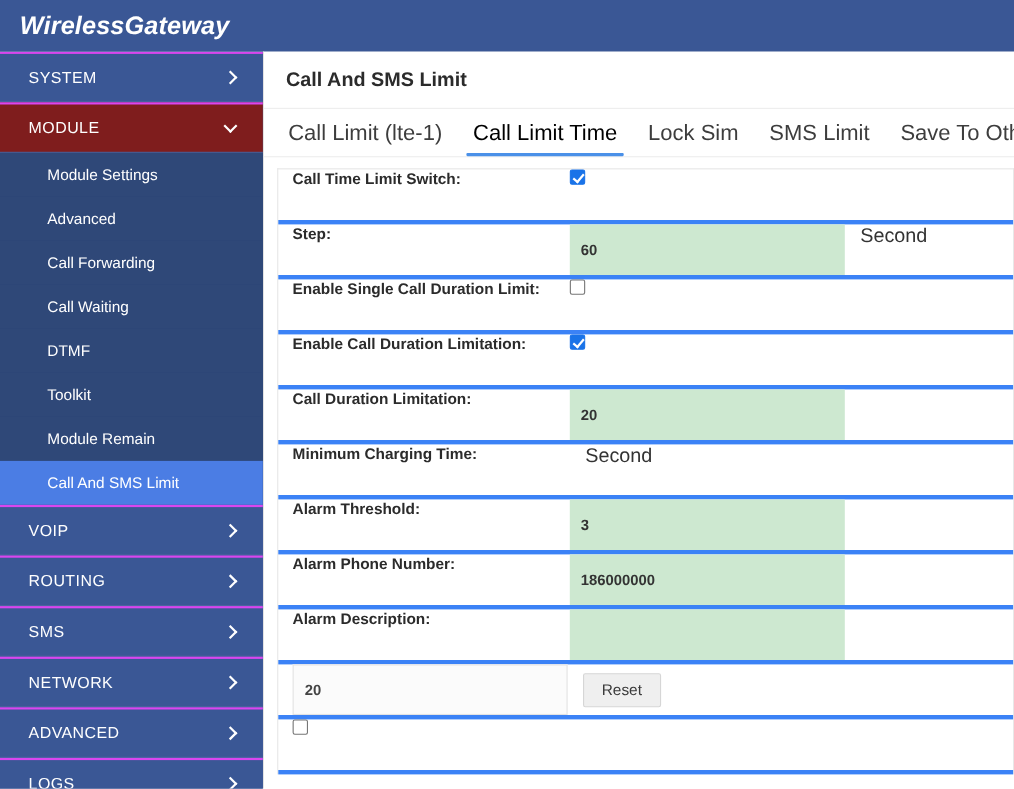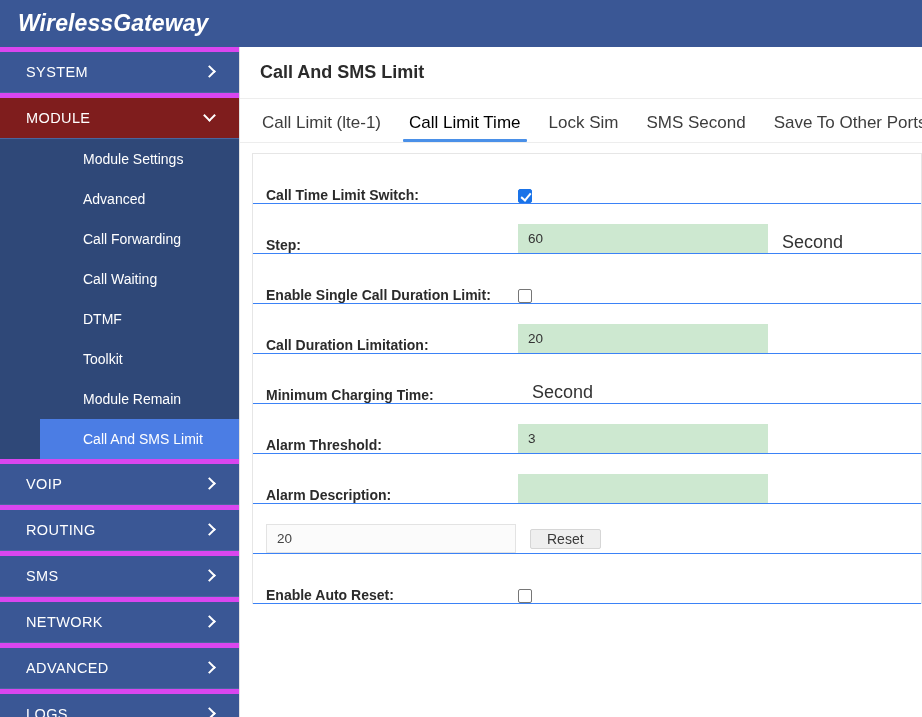--- a/index.html
+++ b/index.html
@@ -46,21 +46,21 @@
   }
   .nav-section {
     height: 46px;
     display: flex;
     align-items: center;
     padding: 0 22px 0 26px;
     color: #ffffff;
     font-size: 14.5px;
     letter-spacing: 0.4px;
     border-bottom: 1px solid #4a659f;
-    border-top: 5px solid #d946ef;
+    border-top: 2px solid #d946ef;
     justify-content: space-between;
     cursor: pointer;
     background: #3a5795;
   }
   .nav-section.expanded { background: #7f1d1d; }
   .nav-section .chev {
     display: inline-block;
     width: 12px; height: 12px;
     position: relative;
     flex: 0 0 12px;
@@ -69,21 +69,21 @@
     content: "";
     position: absolute;
     width: 7px; height: 7px;
     border-right: 2px solid #ffffff;
     border-bottom: 2px solid #ffffff;
     top: 1px; left: 0;
     transform: rotate(-45deg);
   }
   .chev.down::before { transform: rotate(45deg); top: -1px; }
 
-  .submenu { background: #2f4878; padding-left: 40px; }
+  .submenu { background: #2f4878; }
   .sub-item {
     height: 40px;
     display: flex;
     align-items: center;
     padding-left: 43px;
     color: #ffffff;
     font-size: 14px;
     cursor: pointer;
     background: #2f4878;
   }
@@ -115,21 +115,21 @@
   .tabs {
     flex: 0 0 44px;
     height: 44px;
     display: flex;
     align-items: flex-end;
     padding-left: 20px;
     gap: 0;
     border-bottom: 1px solid #ededed;
   }
   .tab {
-    font-size: 17px;
+    font-size: 20px;
     color: #3d3d3d;
     padding: 0 14px 9px 14px;
     cursor: pointer;
     position: relative;
     white-space: nowrap;
   }
   .tab:first-child { padding-left: 2px; }
   .tab.active { color: #000000; }
   .tab.active::after {
     content: "";
@@ -148,23 +148,23 @@
     overflow: hidden;
   }
   .form-table {
     border: 1px solid #e6e6e6;
     border-bottom: none;
     background: #ffffff;
     width: 100%;
   }
   .form-row {
     display: flex;
-    align-items: flex-end;
+    align-items: flex-start;
     height: 50px;
-    border-bottom: 1px solid #3b82f6;
+    border-bottom: 4px solid #3b82f6;
     padding-left: 13px;
   }
   .row-label {
     flex: 0 0 252px;
     font-size: 14px;
     font-weight: bold;
     color: #2b2b2b;
     white-space: nowrap;
   }
   .row-field {
@@ -174,28 +174,29 @@
   }
   .row-suffix {
     flex: 0 0 auto;
     padding-left: 14px;
     font-size: 18px;
     color: #333333;
   }
 
   input.txt {
     width: 250px;
-    height: 29px;
+    height: 46px;
     border: none;
     background: #cde8d0;
     font-size: 13.5px;
     color: #333333;
     padding: 0 10px;
     font-family: "Liberation Sans", sans-serif;
     outline: none;
+    font-weight: bold;
   }
   input.txt.disabled {
     background: #fbfbfb;
     border: 1px solid #e3e3e3;
     color: #444444;
   }
 
   .cbx {
     appearance: none;
     -webkit-appearance: none;
@@ -217,21 +218,21 @@
     position: absolute;
     left: 4px; top: 1px;
     width: 4px; height: 8px;
     border-right: 2px solid #ffffff;
     border-bottom: 2px solid #ffffff;
     transform: rotate(40deg);
   }
 
   .btn-reset {
     margin-left: 14px;
-    height: 20px;
+    height: 31px;
     padding: 0 16px;
     font-size: 14px;
     color: #3a3a3a;
     background: #efefef;
     border: 1px solid #d6d6d6;
     border-radius: 2px;
     cursor: pointer;
     font-family: "Liberation Sans", sans-serif;
   }
 </style>
@@ -322,21 +323,21 @@
         <div class="tab">
           <span>Call Limit (lte-1)</span>
         </div>
         <div class="tab active">
           <span>Call Limit Time</span>
         </div>
         <div class="tab">
           <span>Lock Sim</span>
         </div>
         <div class="tab">
-          <span>SMS Second</span>
+          <span>SMS Limit</span>
         </div>
         <div class="tab">
           <span>Save To Other Ports</span>
         </div>
       </div>
 
       <div class="form-wrap">
         <div class="form-table">
 
           <div class="form-row">
@@ -354,57 +355,68 @@
             <div class="row-suffix">Second</div>
           </div>
 
           <div class="form-row">
             <div class="row-label">Enable Single Call Duration Limit:</div>
             <div class="row-field">
               <input type="checkbox" class="cbx" style="">
             </div>
           </div>
 
+          <div class="form-row">
+            <div class="row-label">Enable Call Duration Limitation:</div>
+            <div class="row-field">
+              <input type="checkbox" class="cbx" checked="" style="">
+            </div>
+          </div>
 
           <div class="form-row">
             <div class="row-label">Call Duration Limitation:</div>
             <div class="row-field">
               <input type="text" class="txt" value="20" style="">
             </div>
           </div>
 
           <div class="form-row">
             <div class="row-label">Minimum Charging Time:</div>
             <div class="row-suffix">Second</div>
           </div>
 
           <div class="form-row">
             <div class="row-label">Alarm Threshold:</div>
             <div class="row-field">
               <input type="text" class="txt" value="3" style="">
             </div>
           </div>
 
+          <div class="form-row">
+            <div class="row-label">Alarm Phone Number:</div>
+            <div class="row-field">
+              <input type="text" class="txt" value="186000000" style="">
+            </div>
+          </div>
 
           <div class="form-row">
             <div class="row-label">Alarm Description:</div>
             <div class="row-field">
               <input type="text" class="txt" value="" style="">
             </div>
           </div>
 
           <div class="form-row">
             <div class="row-field">
               <input type="text" class="txt disabled" readonly="" value="20" style="">
               <button class="btn-reset">Reset</button>
             </div>
           </div>
 
           <div class="form-row">
-            <div class="row-label">Enable Auto Reset:</div>
             <div class="row-field">
               <input type="checkbox" class="cbx" style="">
             </div>
           </div>
 
         </div>
       </div>
 
     </main>
   </div>

